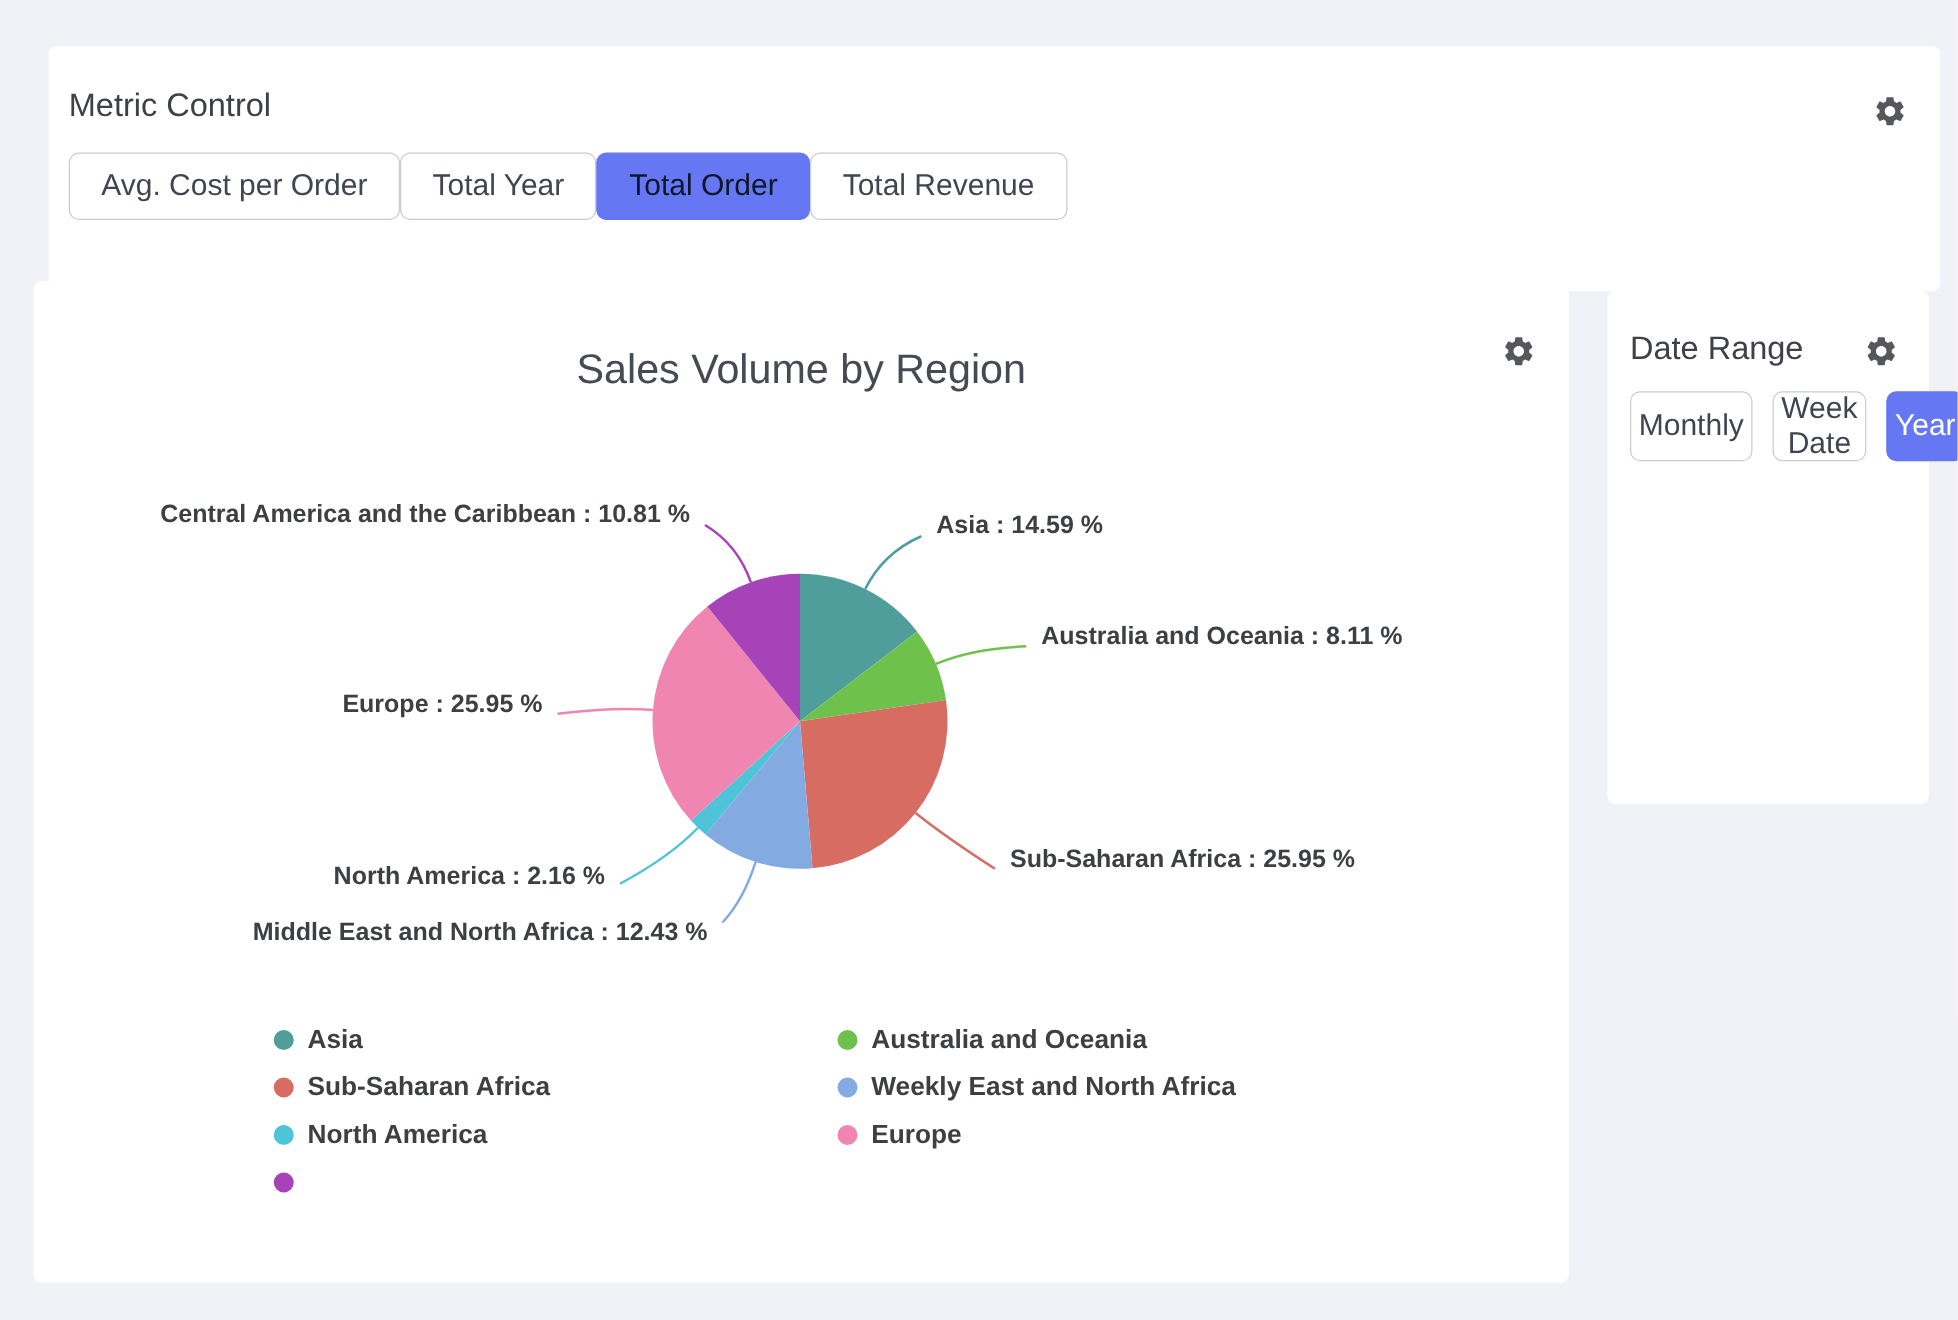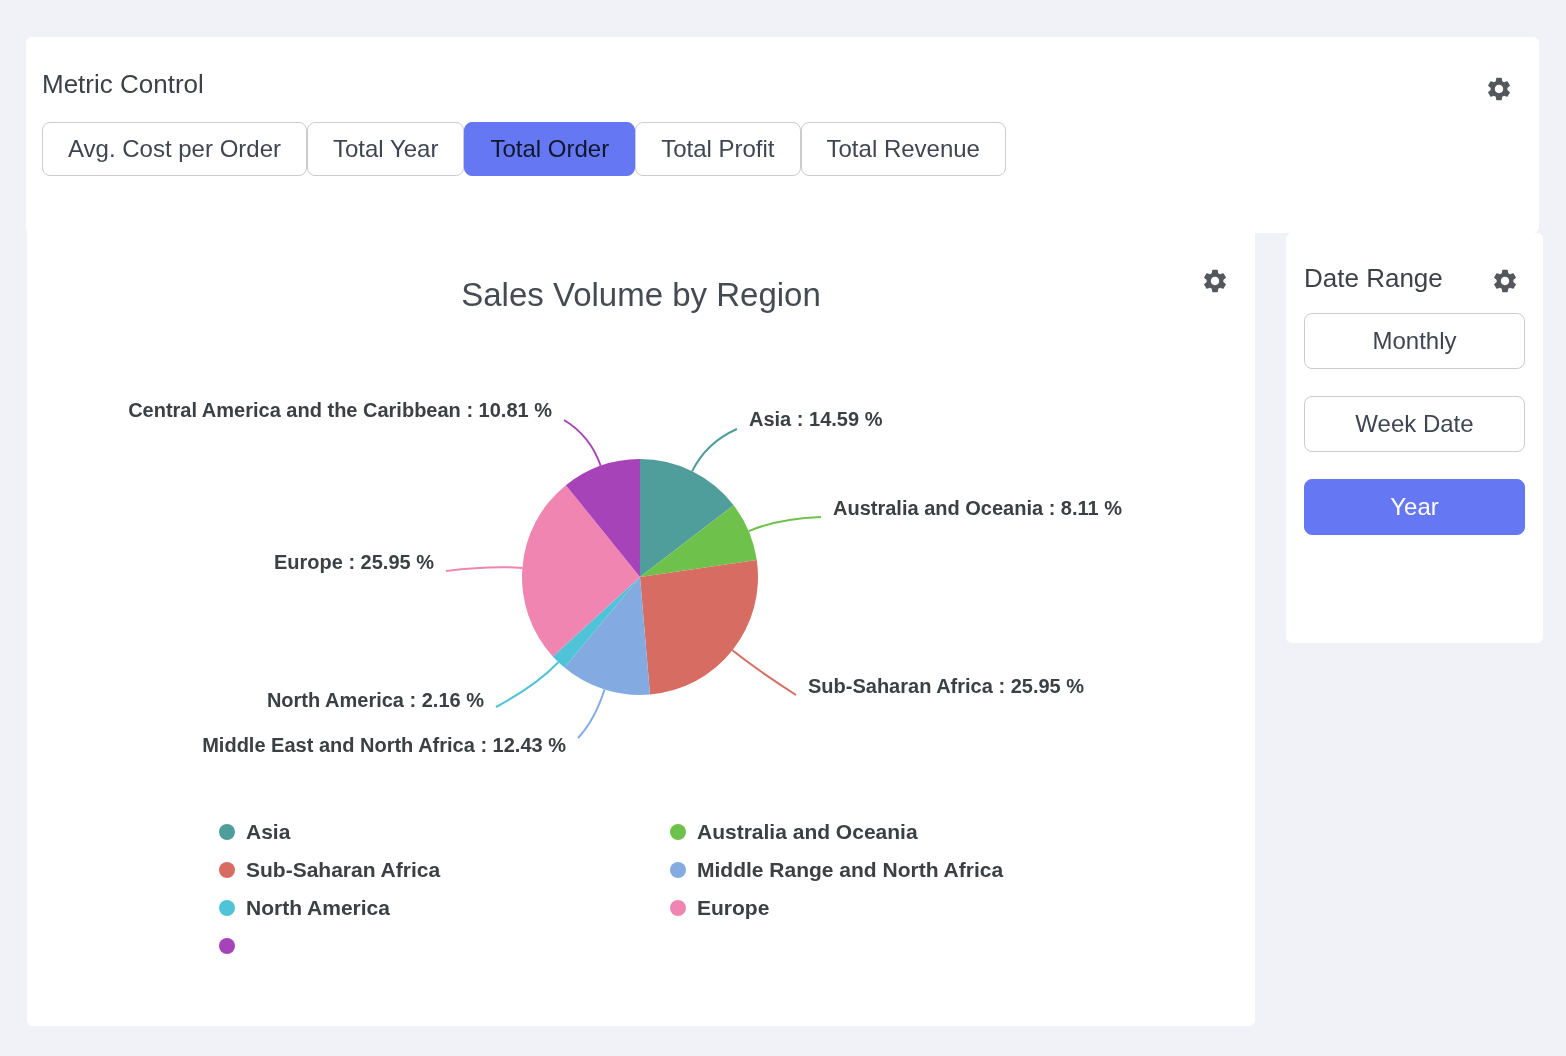--- a/index.html
+++ b/index.html
@@ -12,21 +12,21 @@
     overflow: hidden;
     position: relative;
   }
   .card {
     position: absolute;
     background: #ffffff;
     border-radius: 6px;
   }
 
   
-  #metric-card { left: 26px; top: 37px; width: 1513px; height: 196px; }
+  #metric-card { left: 39px; top: 37px; width: 1513px; height: 196px; }
   #metric-title {
     position: absolute; left: 16px; top: 32px;
     font-size: 26px; color: #3e4147;
   }
   #metric-gear { position: absolute; right: 26px; top: 38px; }
   .btn-row {
     position: absolute; left: 16px; top: 85px;
     display: flex; gap: 0;
   }
   .btn {
@@ -66,21 +66,21 @@
 
   
   #date-card { left: 1286px; top: 233px; width: 257px; height: 410px; }
   #date-title {
     position: absolute; left: 18px; top: 30px;
     font-size: 26px; color: #3e4147;
   }
   #date-gear { position: absolute; right: 24px; top: 34px; }
   .date-btns {
     position: absolute; left: 18px; top: 80px; width: 221px;
-    display: flex; flex-direction: column; gap: 27px;
+    display: flex; gap: 16px;
   }
   .date-btn {
     height: 56px; width: 100%;
     font-size: 24px; color: #3f4651;
     background: #fff; border: 1px solid #cccccc; border-radius: 8px;
     display: flex; align-items: center; justify-content: center;
     cursor: pointer;
     font-family: "Liberation Sans", sans-serif;
   }
   .date-btn.active {
@@ -96,21 +96,20 @@
   <div id="metric-title">Metric Control</div>
   <span id="metric-gear">
     <svg class="gear-svg" width="28" height="28" viewBox="0 0 24 24">
         <path d="M19.14,12.94c0.04-0.3,0.06-0.61,0.06-0.94c0-0.32-0.02-0.64-0.07-0.94l2.03-1.58c0.18-0.14,0.23-0.41,0.12-0.61 l-1.92-3.32c-0.12-0.22-0.37-0.29-0.59-0.22l-2.39,0.96c-0.5-0.38-1.03-0.7-1.62-0.94L14.4,2.81c-0.04-0.24-0.24-0.41-0.48-0.41 h-3.84c-0.24,0-0.43,0.17-0.47,0.41L9.25,5.35C8.66,5.59,8.12,5.92,7.63,6.29L5.24,5.33c-0.22-0.08-0.47,0-0.59,0.22L2.74,8.87 C2.62,9.08,2.66,9.34,2.86,9.48l2.03,1.58C4.84,11.36,4.8,11.69,4.8,12s0.02,0.64,0.07,0.94l-2.03,1.58 c-0.18,0.14-0.23,0.41-0.12,0.61l1.92,3.32c0.12,0.22,0.37,0.29,0.59,0.22l2.39-0.96c0.5,0.38,1.03,0.7,1.62,0.94l0.36,2.54 c0.05,0.24,0.24,0.41,0.48,0.41h3.84c0.24,0,0.44-0.17,0.47-0.41l0.36-2.54c0.59-0.24,1.13-0.56,1.62-0.94l2.39,0.96 c0.22,0.08,0.47,0,0.59-0.22l1.92-3.32c0.12-0.22,0.07-0.47-0.12-0.61L19.14,12.94z M12,15.6c-1.98,0-3.6-1.62-3.6-3.6 s1.62-3.6,3.6-3.6s3.6,1.62,3.6,3.6S13.98,15.6,12,15.6z"></path>
       </svg>
   </span>
   <div class="btn-row">
     <button class="btn">Avg. Cost per Order</button>
     <button class="btn">Total Year</button>
     <button class="btn active">Total Order</button>
-    <button class="btn">Total Profit</button>
     <button class="btn">Total Revenue</button>
   </div>
 </div>
 
 <div class="card" id="chart-card">
   <h1 id="chart-title">Sales Volume by Region</h1>
   <span id="chart-gear">
     <svg class="gear-svg" width="28" height="28" viewBox="0 0 24 24">
         <path d="M19.14,12.94c0.04-0.3,0.06-0.61,0.06-0.94c0-0.32-0.02-0.64-0.07-0.94l2.03-1.58c0.18-0.14,0.23-0.41,0.12-0.61 l-1.92-3.32c-0.12-0.22-0.37-0.29-0.59-0.22l-2.39,0.96c-0.5-0.38-1.03-0.7-1.62-0.94L14.4,2.81c-0.04-0.24-0.24-0.41-0.48-0.41 h-3.84c-0.24,0-0.43,0.17-0.47,0.41L9.25,5.35C8.66,5.59,8.12,5.92,7.63,6.29L5.24,5.33c-0.22-0.08-0.47,0-0.59,0.22L2.74,8.87 C2.62,9.08,2.66,9.34,2.86,9.48l2.03,1.58C4.84,11.36,4.8,11.69,4.8,12s0.02,0.64,0.07,0.94l-2.03,1.58 c-0.18,0.14-0.23,0.41-0.12,0.61l1.92,3.32c0.12,0.22,0.37,0.29,0.59,0.22l2.39-0.96c0.5,0.38,1.03,0.7,1.62,0.94l0.36,2.54 c0.05,0.24,0.24,0.41,0.48,0.41h3.84c0.24,0,0.44-0.17,0.47-0.41l0.36-2.54c0.59-0.24,1.13-0.56,1.62-0.94l2.39,0.96 c0.22,0.08,0.47,0,0.59-0.22l1.92-3.32c0.12-0.22,0.07-0.47-0.12-0.61L19.14,12.94z M12,15.6c-1.98,0-3.6-1.62-3.6-3.6 s1.62-3.6,3.6-3.6s3.6,1.62,3.6,3.6S13.98,15.6,12,15.6z"></path>
       </svg>
@@ -146,21 +145,21 @@
       <div class="legend-item">
         <span class="legend-dot" style="background: rgb(110, 194, 76);"></span>
         <span>Australia and Oceania</span>
       </div>
       <div class="legend-item">
         <span class="legend-dot" style="background: rgb(215, 108, 99);"></span>
         <span>Sub-Saharan Africa</span>
       </div>
       <div class="legend-item">
         <span class="legend-dot" style="background: rgb(131, 171, 226);"></span>
-        <span>Middle Range and North Africa</span>
+        <span>Weekly East and North Africa</span>
       </div>
       <div class="legend-item">
         <span class="legend-dot" style="background: rgb(79, 195, 215);"></span>
         <span>North America</span>
       </div>
       <div class="legend-item">
         <span class="legend-dot" style="background: rgb(240, 133, 178);"></span>
         <span>Europe</span>
       </div>
       <div class="legend-item">

